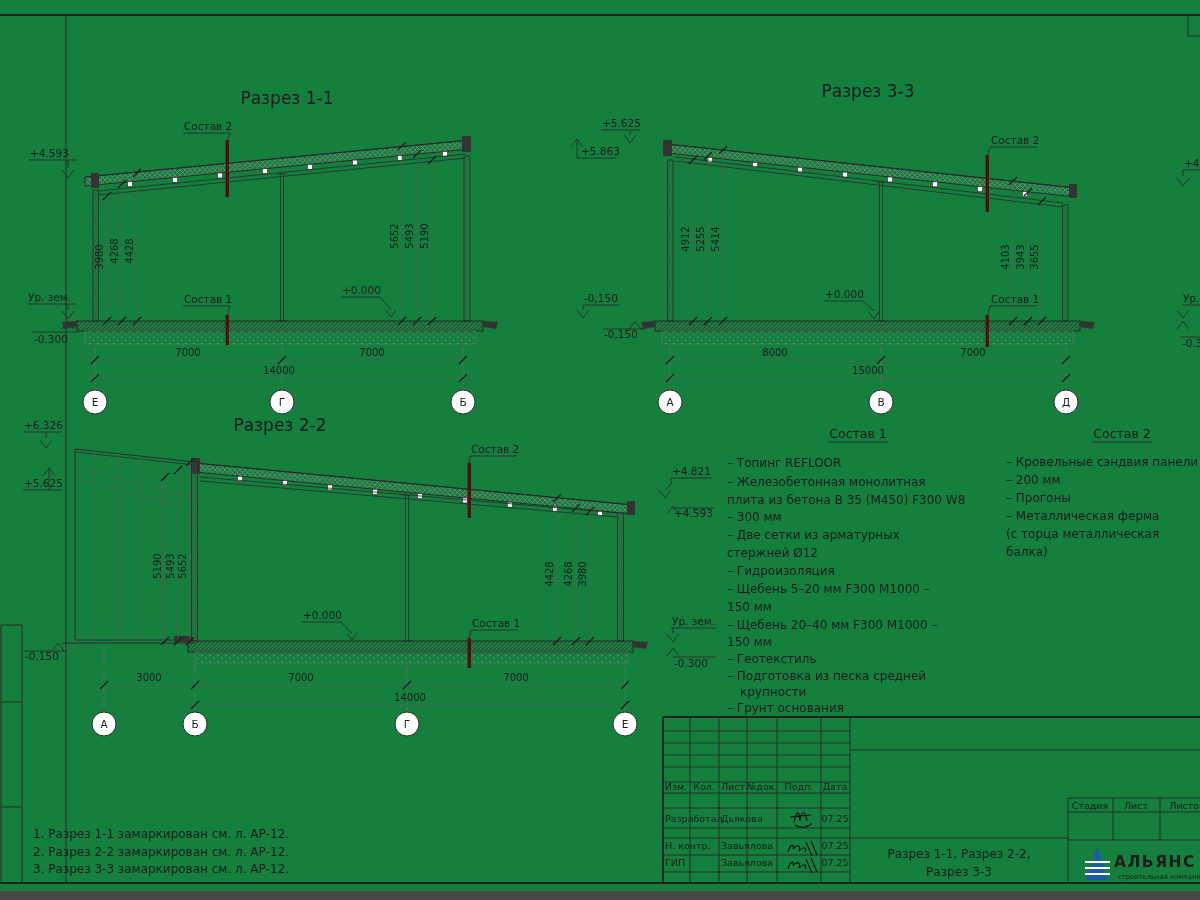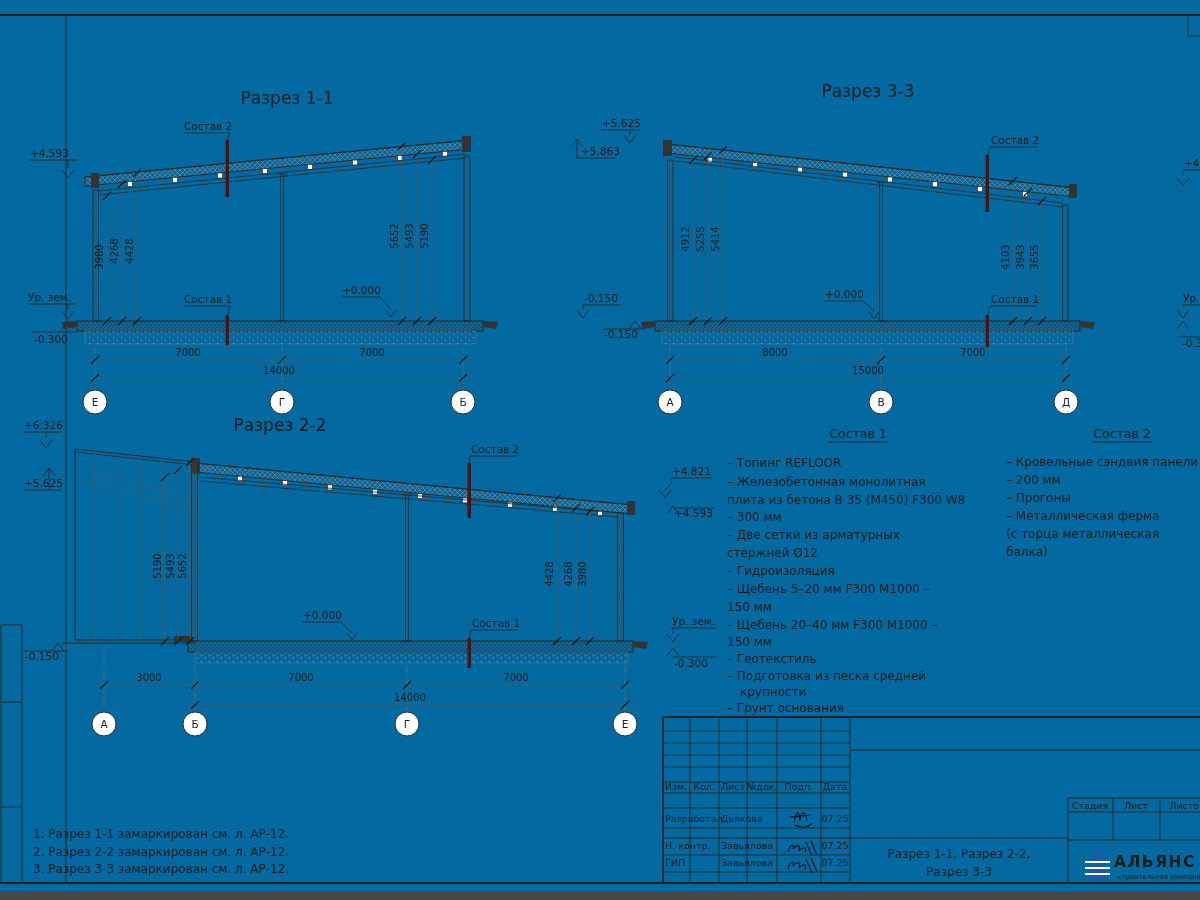--- a/index.html
+++ b/index.html
@@ -1,16 +1,16 @@
 <!DOCTYPE html>
 <html><head>
 <meta charset="utf-8">
 <style>
   html,body{margin:0;padding:0;background:#e8e8e8;}
-  #sheet{position:relative;width:1200px;height:900px;background:#0369a1;overflow:hidden;}
+  #sheet{position:relative;width:1200px;height:900px;background:#15803d;overflow:hidden;}
   svg{position:absolute;left:0;top:0;}
   text{font-family:"DejaVu Sans","Liberation Sans",sans-serif;fill:#1c1c1c;}
   .tt{font-size:17px;}          
   .ts{font-size:12.5px;}        
   .tl{font-size:12px;}          
   .td{font-size:10px;}          
   .te{font-size:10.5px;}        
   .tax{font-size:10.5px;}       
   .tb{font-size:9.5px;}         
   .tdoc{font-size:12px;}        

